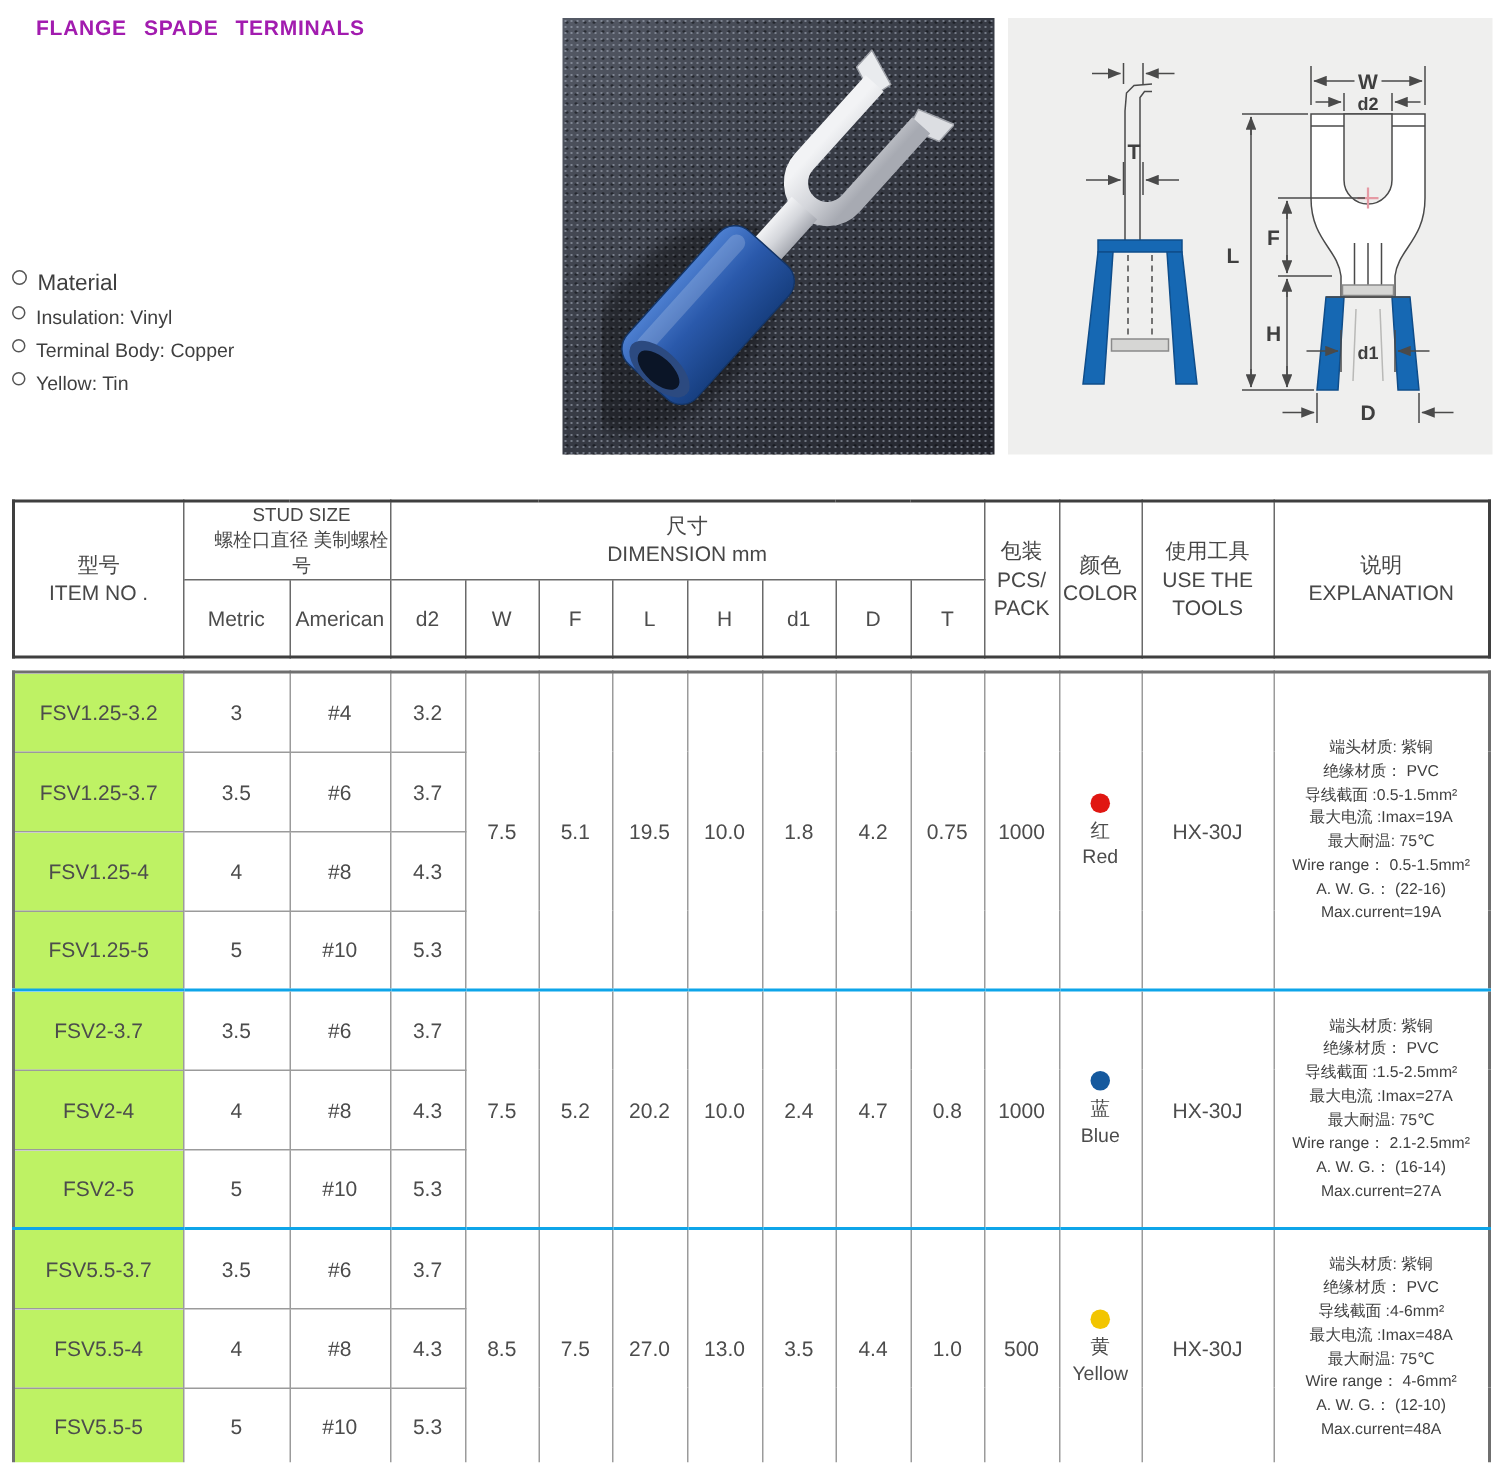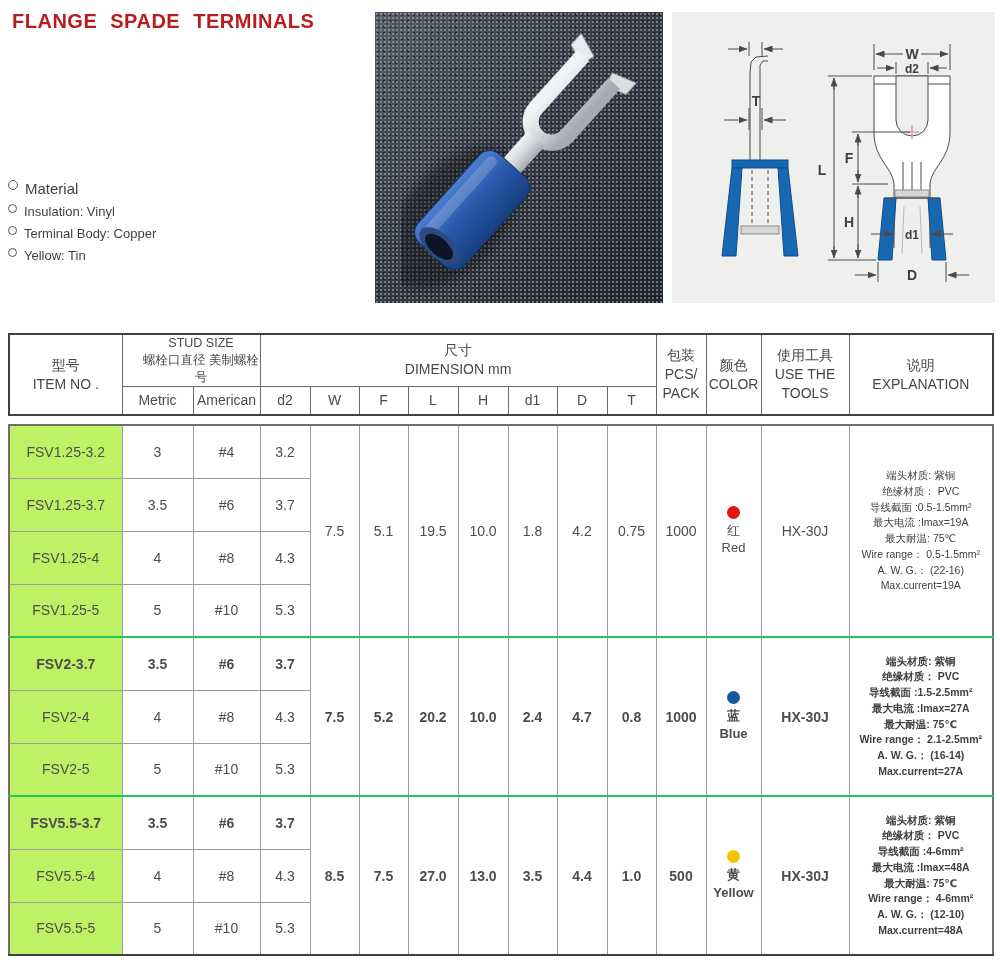--- a/index.html
+++ b/index.html
@@ -1,21 +1,21 @@
 <!DOCTYPE html>
 <html><head>
 <meta charset="utf-8">
 <style>
   html,body{margin:0;padding:0;background:#ffffff;}
   body{font-family:"Liberation Sans","DejaVu Sans",sans-serif;color:#4a4a4a;}
   .sheet{position:relative;width:1000px;height:975px;background:#fff;overflow:hidden;}
 
   
-  .page-title{position:absolute;left:12px;top:10px;margin:0;font-size:20px;font-weight:bold;
-    color:#b91c1c;letter-spacing:.5px;word-spacing:7px;}
+  .page-title{position:absolute;left:24px;top:10px;margin:0;font-size:14px;font-weight:bold;
+    color:#a21caf;letter-spacing:.5px;word-spacing:7px;}
 
   .material{position:absolute;left:8px;top:180px;}
   .mat-row{display:flex;align-items:flex-start;margin-bottom:7px;}
   .ring{display:inline-block;width:7px;height:7px;border:1.6px solid #555;border-radius:50%;
     margin-right:7px;flex:0 0 auto;}
   .ring.big{width:8px;height:8px;}
   .mat-head-label{font-size:15px;color:#3f3f3f;}
   .mat-item-label{font-size:13px;color:#3f3f3f;}
 
   .certs{position:absolute;left:8px;top:268px;height:36px;display:flex;align-items:center;}
@@ -45,26 +45,26 @@
   .diagram{position:absolute;left:672px;top:12px;width:323px;height:291px;background:#efefee;}
 
   
   .tables{position:absolute;left:8px;top:333px;width:984px;}
   table.spec{border-collapse:collapse;table-layout:fixed;width:984px;}
   table.spec td{border:1px solid #9b9b9b;text-align:center;vertical-align:middle;
     color:#4c4c4c;font-size:14px;padding:0;overflow:hidden;}
   table.head{border:2px solid #3f3f3f;margin-bottom:8px;}
   table.head td{border:1px solid #6a6a6a;}
   table.head tr.h1{height:50px;}
-  table.head tr.h2{height:29px;}
+  table.head tr.h2{height:52px;}
   .hline{line-height:1.35;font-size:14px;color:#474747;}
   .hline.sm{font-size:12.5px;margin-left:20px;}
   table.body{border:2px solid #6f6f6f;border-bottom:2px solid #3f3f3f;}
   table.body tr{height:53px;}
-  tr.group-start td{border-top:2px solid #22c55e;font-weight:bold;}
+  tr.group-start td{border-top:2px solid #0ea5e9;}
   td.item{background:#bef264;}
   td.expl{text-align:left;padding:5px 4px 5px 8px;}
   td.expl .xl{font-size:10.5px;line-height:1.5;color:#3f3f3f;white-space:nowrap;}
   .dot{display:inline-block;width:13px;height:13px;border-radius:50%;}
   .color-lines{font-size:13px;line-height:1.35;color:#4c4c4c;}
 
   svg text{font-family:"Liberation Sans","DejaVu Sans",sans-serif;}
 </style>
 </head>
 <body>

